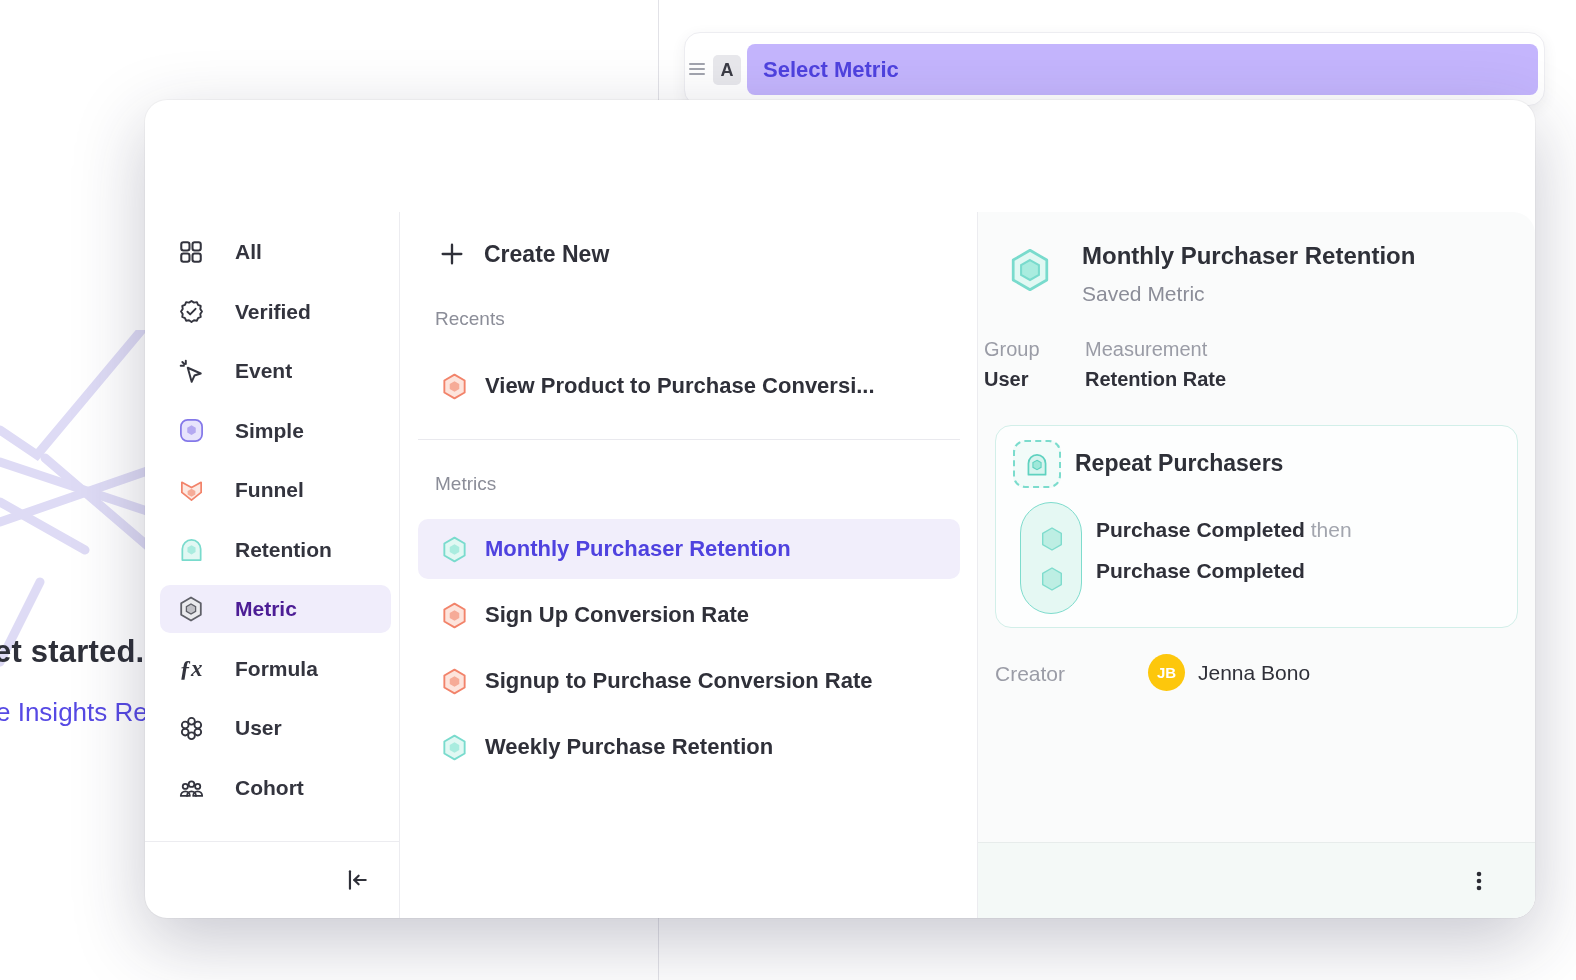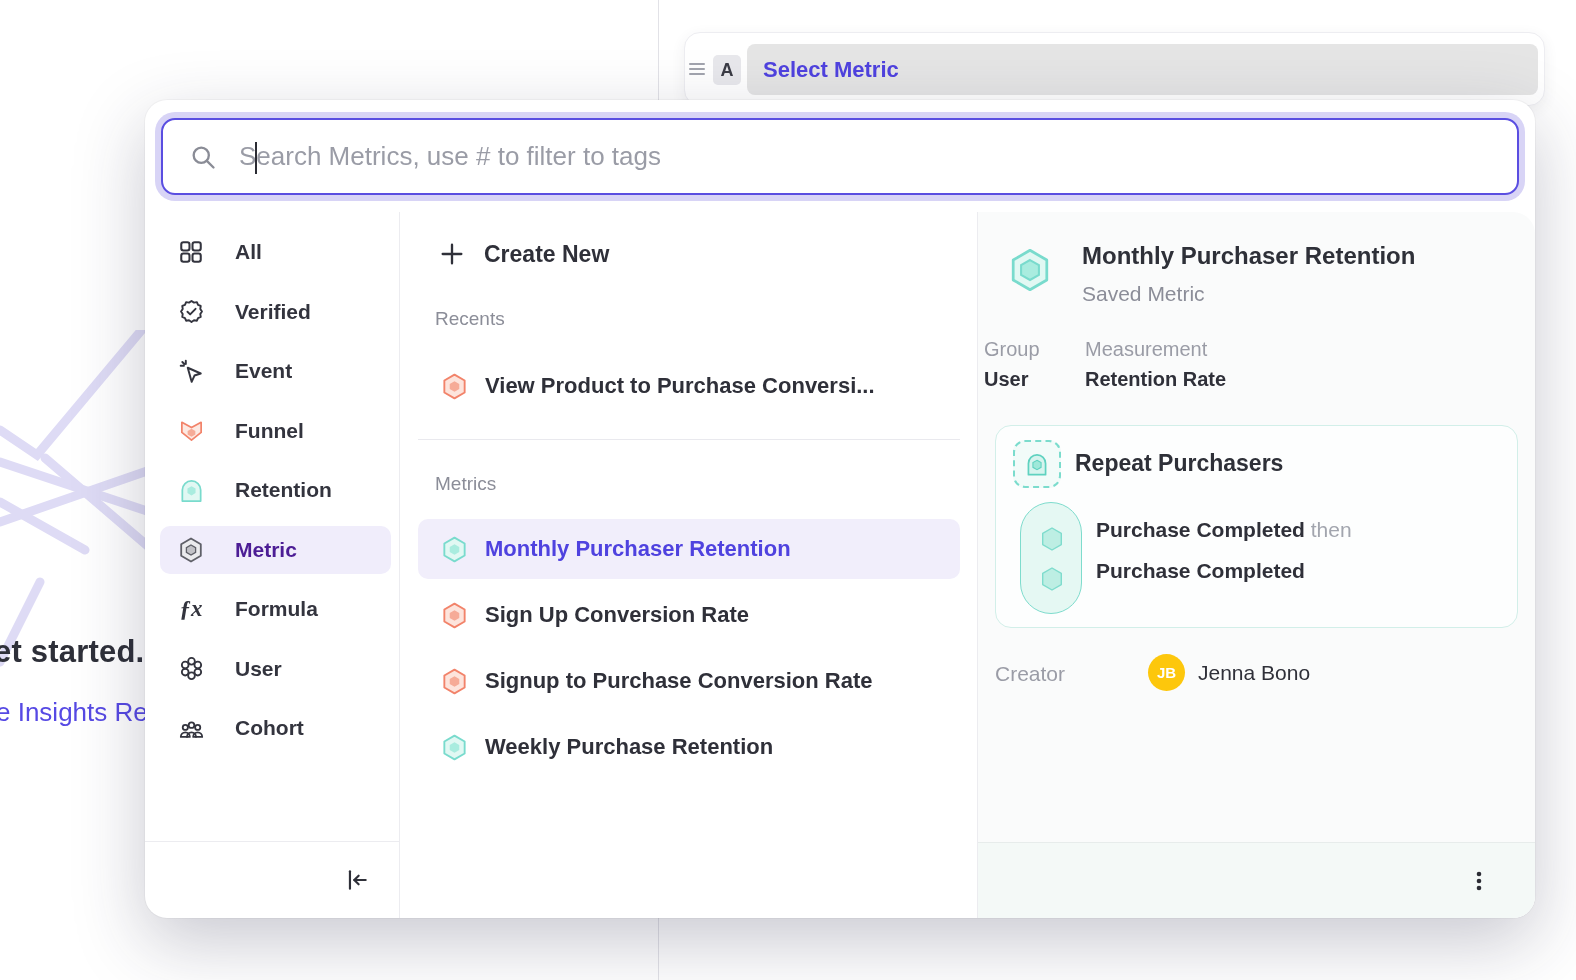--- a/index.html
+++ b/index.html
@@ -20,21 +20,21 @@
   }
   .bg-card .drag-icon { position:absolute; left:4px; top:27px; width:16px; height:16px; }
   .bg-card .drag-icon i { display:block; height:2px; background:#a2a4ae; margin:3px 0; border-radius:1px; }
   .block-badge {
     position:absolute; left:28px; top:22px; width:28px; height:30px;
     background:#e8e8ec; border-radius:5px; display:flex; align-items:center; justify-content:center;
     font-weight:bold; font-size:18px; color:#3a3b45;
   }
   .select-metric-pill {
     position:absolute; left:62px; top:11px; width:791px; height:51px;
-    background:#e5e5e5; border-radius:8px; display:flex; align-items:center;
+    background:#c4b5fd; border-radius:8px; display:flex; align-items:center;
     padding-left:16px; font-size:22px; font-weight:bold; color:#4f42df;
   }
   
   .modal {
     position:absolute; left:145px; top:100px; width:1390px; height:818px;
     background:#ffffff; border-radius:22px; z-index:2;
     box-shadow:0 24px 70px rgba(40,40,70,.25), 0 0 0 1px rgba(0,0,0,.03);
   }
   
   .search-wrap {
@@ -149,28 +149,20 @@
       <i></i>
       <i></i>
       <i></i>
     </span>
   <span class="block-badge">A</span>
   <div class="select-metric-pill">Select Metric</div>
 </div>
 
 <div class="modal">
 
-  <div class="search-wrap">
-    <svg width="28" height="28" viewBox="0 0 24 24" fill="none" stroke="#8a8c96" stroke-width="2" stroke-linecap="round">
-      <circle cx="10.5" cy="10.5" r="6.5"></circle>
-        <path d="M15.5 15.5 L21 21"></path>
-    </svg>
-    <input class="search-input" value="" placeholder="Search Metrics, use # to filter to tags" style="">
-    <div class="caret"></div>
-  </div>
 
   <div class="col col-sidebar">
     <ul class="side-items">
       <li class="side-item">
         <span class="ic">
           <svg width="26" height="26" viewBox="0 0 24 24" fill="none" stroke="#33343e" stroke-width="1.9">
             <rect x="3" y="3" width="7.6" height="7.6" rx="2"></rect>
               <rect x="13.4" y="3" width="7.6" height="7.6" rx="2"></rect>
             <rect x="3" y="13.4" width="7.6" height="7.6" rx="2"></rect>
               <rect x="13.4" y="13.4" width="7.6" height="7.6" rx="2"></rect>
@@ -188,20 +180,29 @@
         <span class="lbl">Verified</span>
       </li>
       <li class="side-item">
         <span class="ic">
           <svg width="26" height="26" viewBox="0 0 24 24" fill="none" stroke="#33343e" stroke-width="1.8" stroke-linejoin="round" stroke-linecap="round">
             <path d="M9 9l12 5.3-5.8 1.9L12.6 22 9 9z"></path>
             <path d="M7.2 2.5v3M2.5 7.2h3M4 3.7l1.8 1.8"></path>
           </svg>
         </span>
         <span class="lbl">Event</span>
+      </li>
+      <li class="side-item">
+        <span class="ic">
+          <svg width="27" height="27" viewBox="0 0 28 28">
+            <rect x="3" y="3" width="22" height="22" rx="7" fill="#e7e4fc" stroke="#8478e9" stroke-width="1.8"></rect>
+            <path d="M14 8.6l4.4 2.5v5L14 18.6l-4.4-2.5v-5z" fill="#b4a9f1"></path>
+          </svg>
+        </span>
+        <span class="lbl">Simple</span>
       </li>
       <li class="side-item">
         <span class="ic">
           <svg width="27" height="27" viewBox="0 0 28 28">
             <path d="M4 5.5L14 11l10-5.5V16l-10 8-10-8z" fill="#fde9e2" stroke="#f2836a" stroke-width="1.8" stroke-linejoin="round"></path>
             <path d="M14 12.2l4 2.3v3.6l-4 2.4-4-2.4v-3.6z" fill="#f6ab97"></path>
           </svg>
         </span>
         <span class="lbl">Funnel</span>
       </li>

